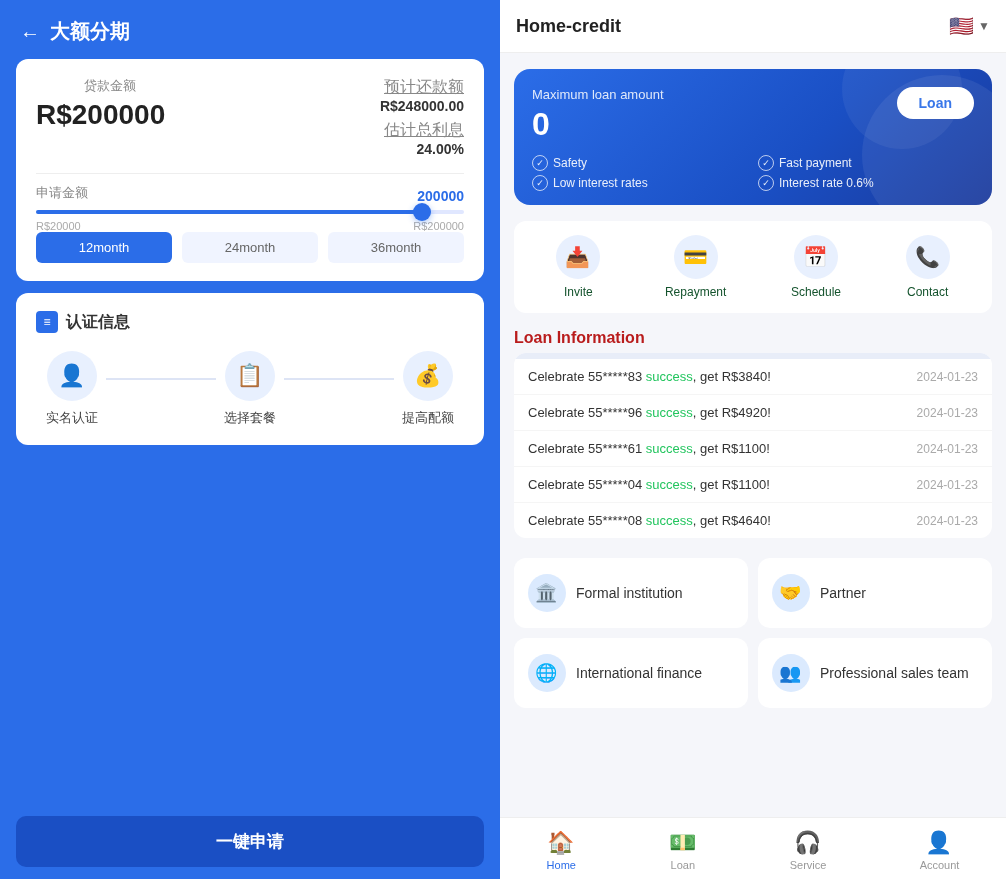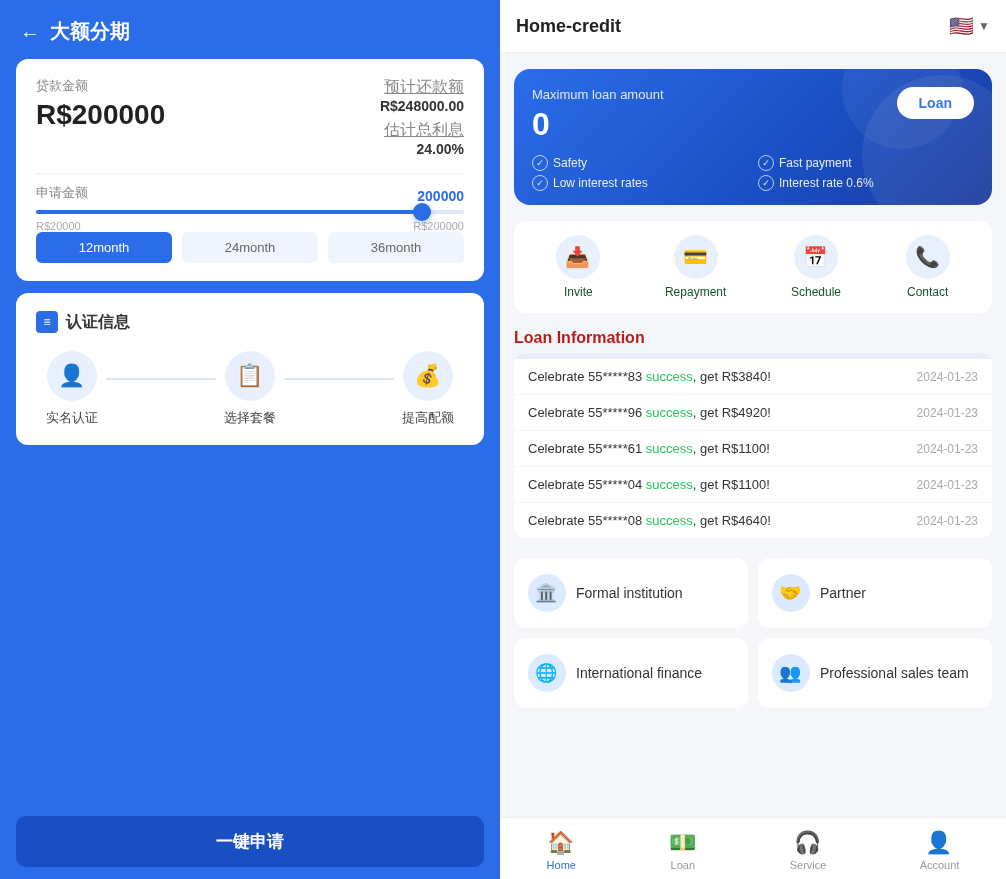--- a/index.html
+++ b/index.html
@@ -45,20 +45,21 @@
       background: white;
       margin: 0 16px 12px;
       border-radius: 12px;
       padding: 18px 20px;
     }
 
     .loan-amount-label {
       font-size: 13px;
       color: #888;
       margin-bottom: 4px;
+      margin-left: 48px;
     }
 
     .loan-amount-value {
       font-size: 28px;
       font-weight: bold;
       color: #222;
       margin-bottom: 14px;
     }
 
     .loan-right {

